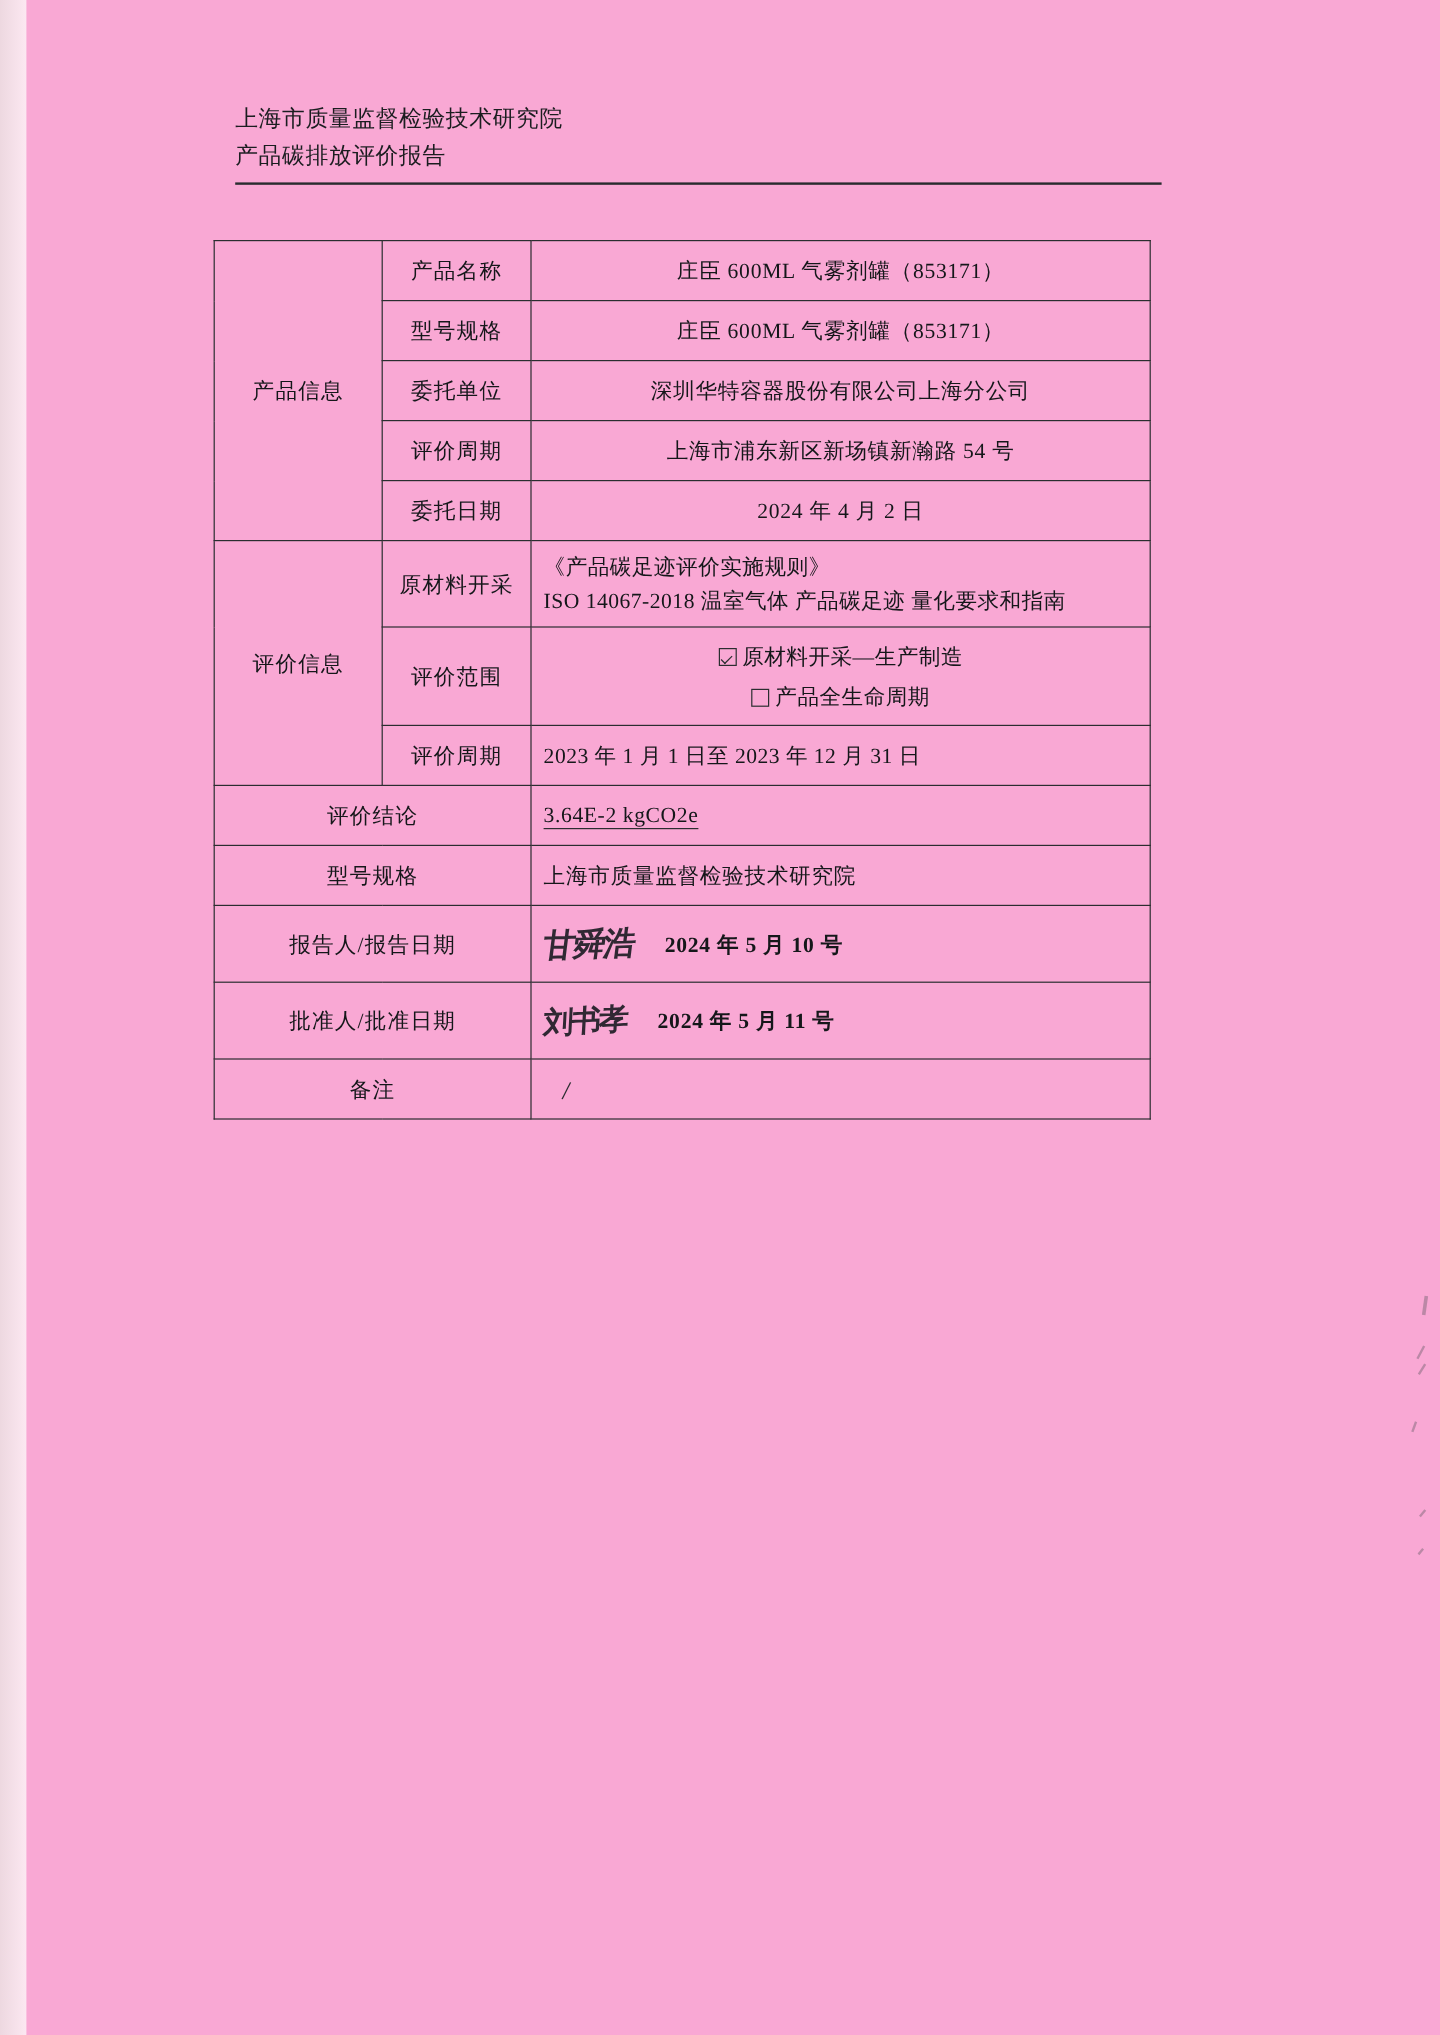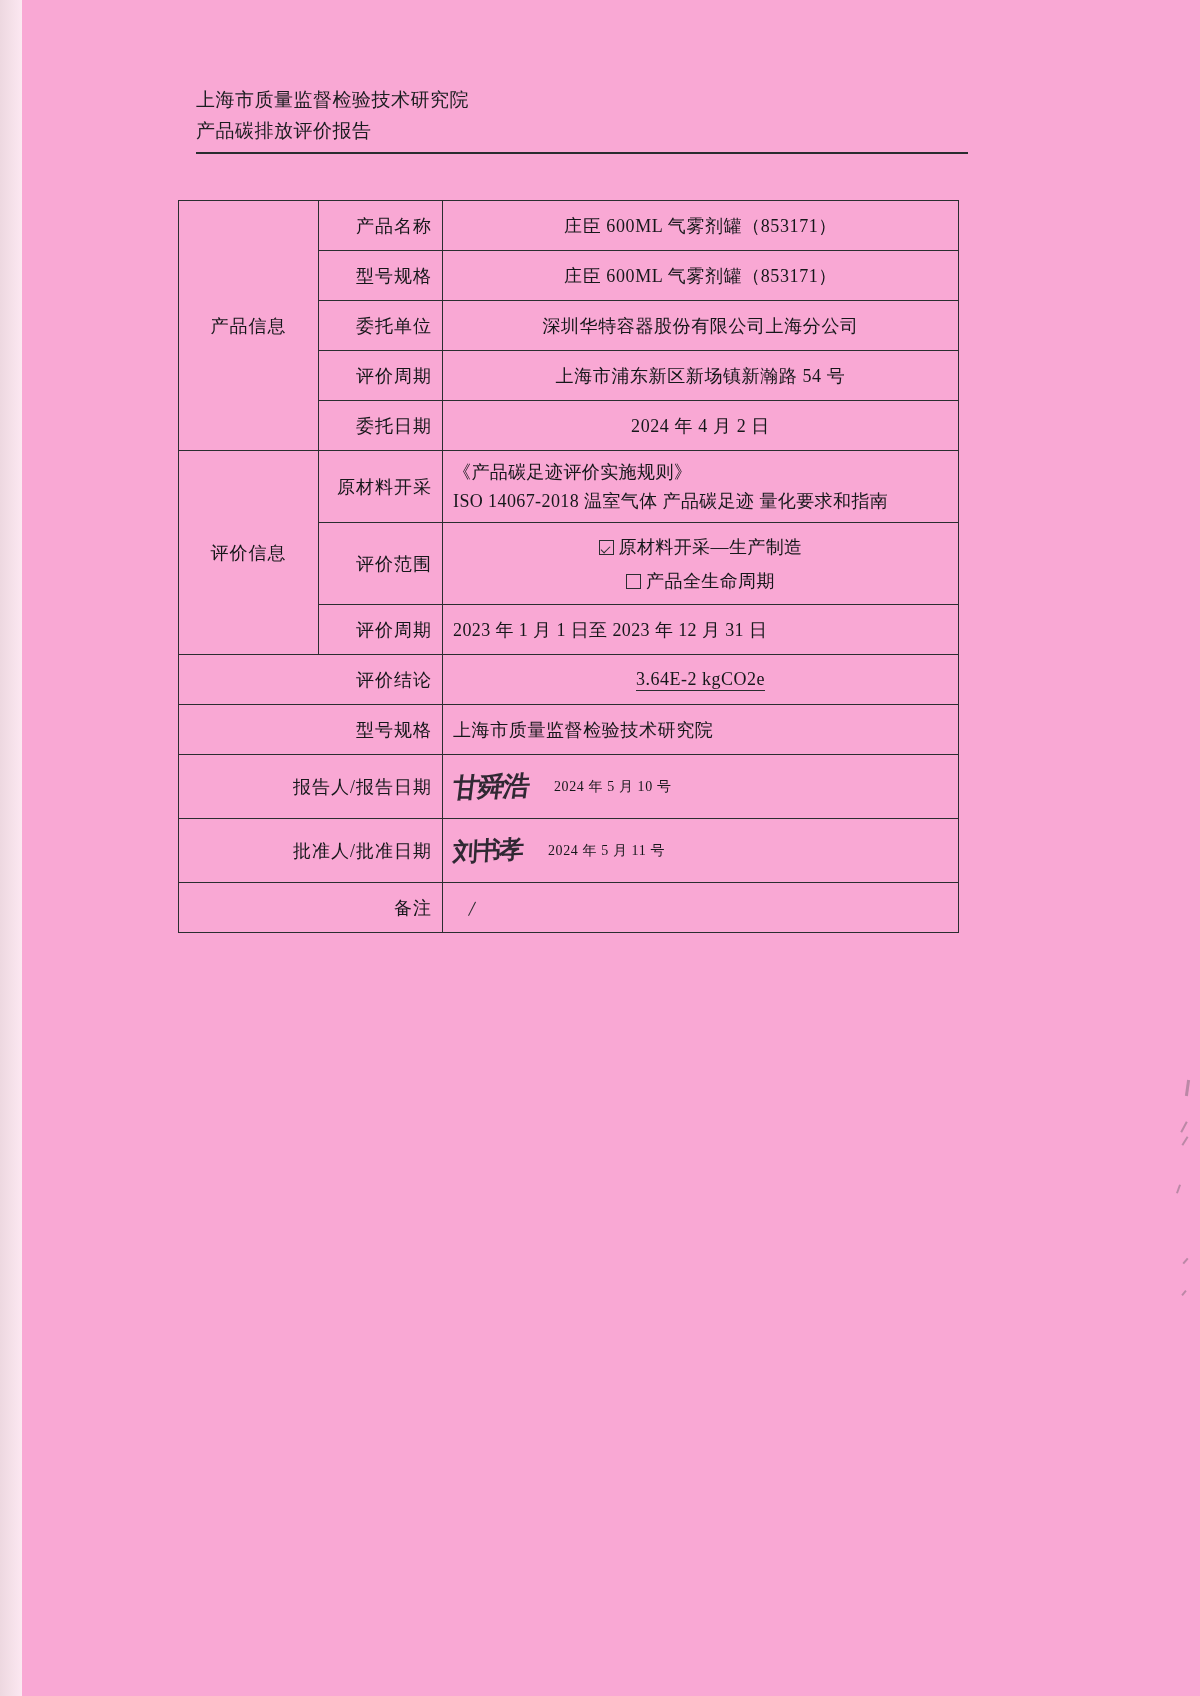--- a/index.html
+++ b/index.html
@@ -97,21 +97,21 @@
   .col-group { width: 140px; }
   .col-label { width: 124px; }
   .col-value { width: 516px; }
 
   .group-cell {
     text-align: center;
     font-size: 19px;
     letter-spacing: 1px;
   }
   .label-cell {
-    text-align: right;
+    text-align: center;
     font-size: 18px;
     letter-spacing: 1px;
     white-space: nowrap;
   }
   .value-cell {
     text-align: center;
     font-size: 18px;
     letter-spacing: .6px;
   }
   .value-left {
@@ -150,21 +150,21 @@
     position: absolute;
     left: 1px;
     top: 5px;
     width: 8px;
     height: 4px;
     border-left: 1.6px solid #2b2d30;
     border-bottom: 1.6px solid #2b2d30;
     transform: rotate(-45deg);
   }
   .conclusion {
-    text-align: center;
+    text-align: left;
     padding-left: 14px;
     font-size: 19px;
     letter-spacing: .5px;
   }
   .conclusion .underlined {
     border-bottom: 1.4px solid #2b2d30;
     padding-bottom: 1px;
   }
   .org-cell {
     text-align: left;
@@ -190,22 +190,23 @@
     letter-spacing: -2px;
     font-weight: 600;
     opacity: .87;
     white-space: nowrap;
   }
   .sig-ink.two {
     transform: skewX(-6deg) rotate(-3deg);
     font-size: 25px;
   }
   .sig-date {
-    font-size: 14px;
+    font-size: 18px;
     letter-spacing: .6px;
+    font-weight: bold;
   }
   .remark-slash {
     font-size: 22px;
     color: #2b2d30;
     padding-left: 16px;
     transform: rotate(8deg);
     display: inline-block;
   }
 
   

